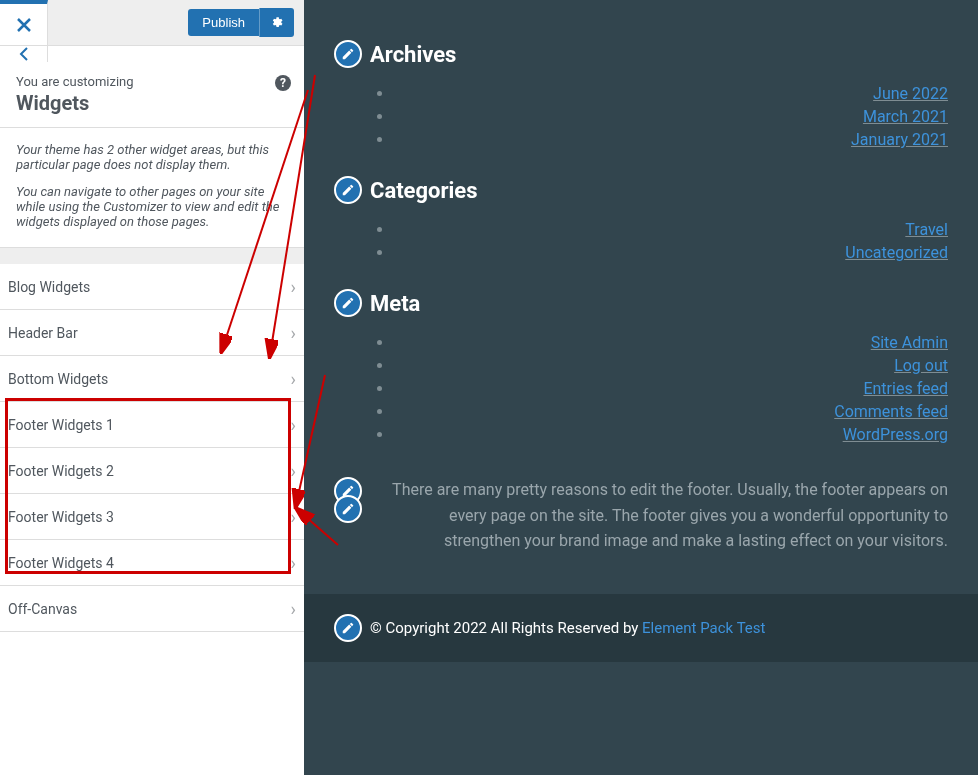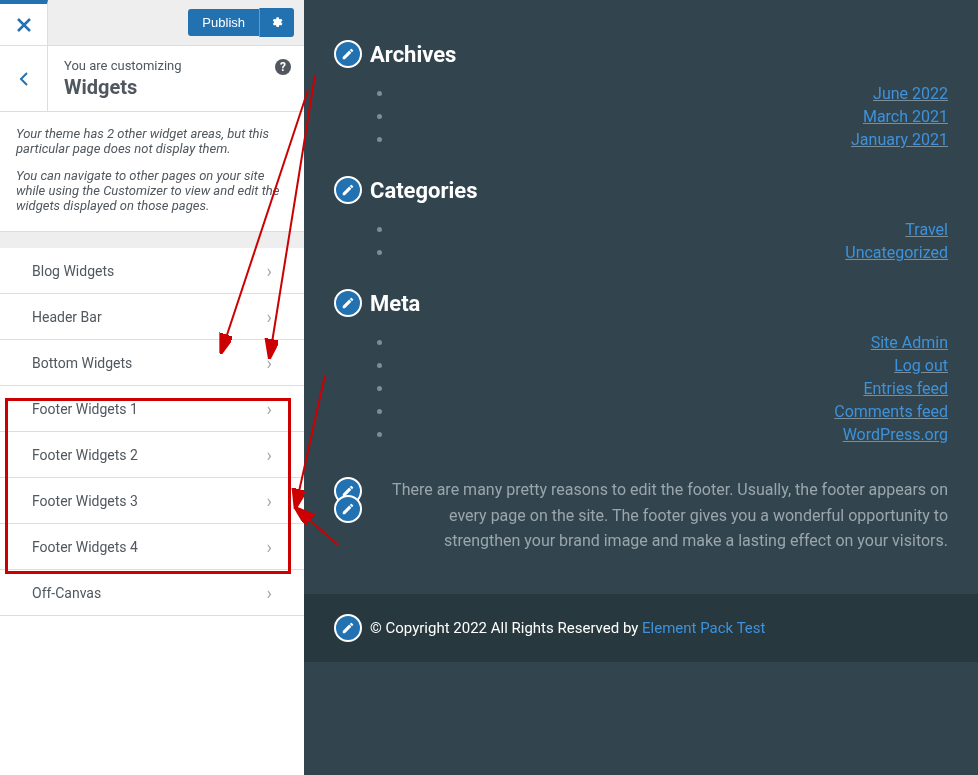--- a/index.html
+++ b/index.html
@@ -7,35 +7,35 @@
     .container { display: flex; height: 100%; }
     
     
     .sidebar { width: 304px; background: #fff; display: flex; flex-direction: column; position: relative; }
     .sidebar-top { display: flex; height: 46px; border-bottom: 1px solid #ddd; }
     .close-btn { width: 48px; display: flex; align-items: center; justify-content: center; color: #2271b1; font-size: 20px; border-right: 1px solid #ddd; cursor: pointer; border-top: 4px solid #2271b1; }
     .publish-area { flex: 1; display: flex; align-items: center; justify-content: flex-end; padding-right: 10px; background: #eee; }
     .publish-btn { background: #2271b1; color: #fff; border: none; padding: 6px 14px; border-radius: 3px 0 0 3px; font-size: 13px; cursor: pointer; }
     .gear-btn { background: #2271b1; color: #fff; border: none; padding: 6px 10px; border-radius: 0 3px 3px 0; cursor: pointer; border-left: 1px solid rgba(255,255,255,0.3); }
     
-    .back-row { display: flex; border-bottom: 1px solid #ddd; }
+    .back-row { display: flex; border-bottom: 1px solid #ddd; flex-direction: column; }
     .back-btn { width: 48px; display: flex; align-items: center; justify-content: center; cursor: pointer; border-right: 1px solid #ddd; }
     .back-title { flex: 1; padding: 12px 16px; position: relative; }
     .customizing-label { font-size: 13px; color: #50575e; }
     .widgets-title { font-size: 20px; font-weight: 700; color: #50575e; margin-top: 2px; }
     .help-icon { position: absolute; right: 12px; top: 12px; width: 18px; height: 18px; }
     
     .description { padding: 14px 16px 18px; font-size: 13px; color: #50575e; font-style: italic; border-bottom: 1px solid #ddd; background: #fff; }
     .description p { margin-bottom: 12px; }
     .description p:last-child { margin-bottom: 0; }
     
     .spacer-band { height: 16px; background: #eee; }
     
     .widget-list { list-style: none; }
-    .widget-item { display: flex; justify-content: space-between; align-items: center; padding: 12px 32px; border-bottom: 1px solid #ddd; font-size: 14px; color: #50575e; cursor: pointer; background: #fff; }
+    .widget-item { display: flex; justify-content: space-between; align-items: center; padding: 12px 8px; border-bottom: 1px solid #ddd; font-size: 14px; color: #50575e; cursor: pointer; background: #fff; }
     .chevron { color: #a7aaad; font-size: 18px; }
     
     .highlight-box { position: absolute; border: 3px solid #cc0000; pointer-events: none; }
     
     
     .preview { flex: 1; background: #32454e; color: #fff; padding: 40px 30px 0; position: relative; display: flex; flex-direction: column; text-align: right; }
     .section-head { display: flex; align-items: center; gap: 8px; margin-bottom: 14px; }
     .edit-pill { width: 28px; height: 28px; border-radius: 50%; background: #2271b1; border: 2px solid #fff; display: flex; align-items: center; justify-content: center; }
     .section-title { font-size: 22px; font-weight: 700; color: #fff; }
     .link-list { list-style: disc; margin-left: 60px; margin-bottom: 25px; color: #7f8d93; }

